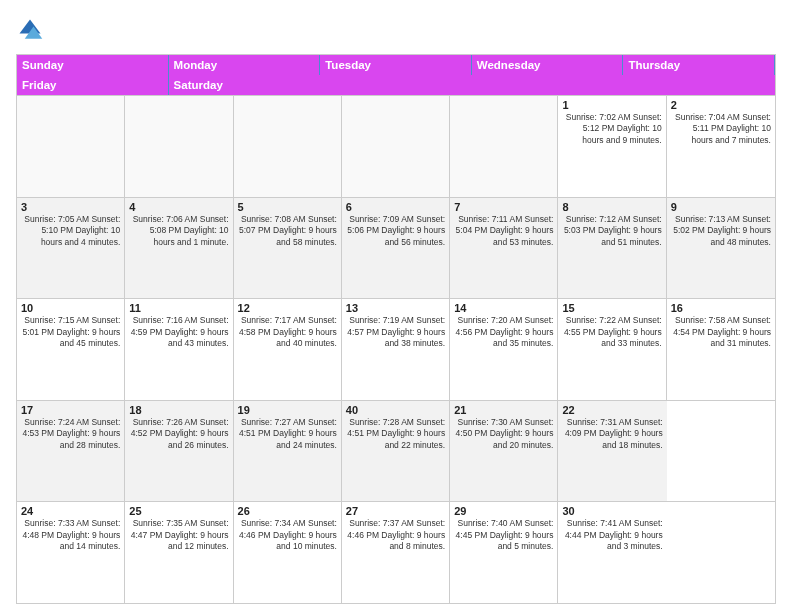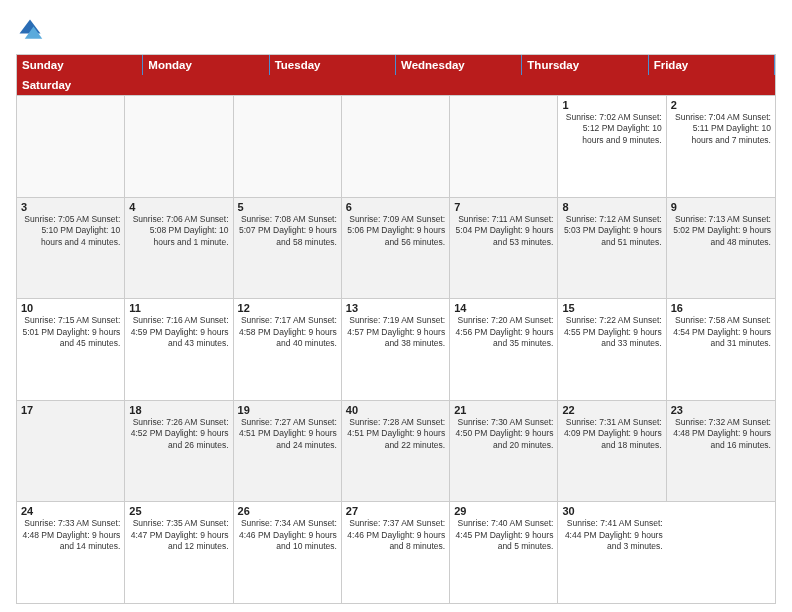--- a/index.html
+++ b/index.html
@@ -50,22 +50,22 @@
       color: #444;
     }
     .calendar {
       flex: 1;
       display: flex;
       flex-direction: column;
       border: 1px solid #ccc;
     }
     .cal-header-row {
       display: grid;
-      grid-template-columns: repeat(6, 1fr);
-      background: #b91c1c;
+      grid-template-columns: repeat(5, 1fr);
+      background: #d946ef;
     }
     .cal-header-cell {
       color: #fff;
       font-size: 11.5px;
       font-weight: bold;
       padding: 4px 5px;
       border-right: 1px solid #4a8dd0;
     }
     .cal-header-cell:last-child { border-right: none; }
     .cal-body {
@@ -240,20 +240,23 @@
           <div class="cal-cell">
             <span class="day-number">16</span>
             <div class="cell-info">Sunrise: 7:58 AM
 Sunset: 4:54 PM
 Daylight: 9 hours and 31 minutes.</div>
           </div>
         </div>
         <div class="cal-row">
           <div class="cal-cell shaded">
             <span class="day-number">17</span>
+            <div class="cell-info">Sunrise: 7:24 AM
+Sunset: 4:53 PM
+Daylight: 9 hours and 28 minutes.</div>
           </div>
           <div class="cal-cell shaded">
             <span class="day-number">18</span>
             <div class="cell-info">Sunrise: 7:26 AM
 Sunset: 4:52 PM
 Daylight: 9 hours and 26 minutes.</div>
           </div>
           <div class="cal-cell shaded">
             <span class="day-number">19</span>
             <div class="cell-info">Sunrise: 7:27 AM
@@ -270,26 +273,20 @@
             <span class="day-number">21</span>
             <div class="cell-info">Sunrise: 7:30 AM
 Sunset: 4:50 PM
 Daylight: 9 hours and 20 minutes.</div>
           </div>
           <div class="cal-cell shaded">
             <span class="day-number">22</span>
             <div class="cell-info">Sunrise: 7:31 AM
 Sunset: 4:09 PM
 Daylight: 9 hours and 18 minutes.</div>
-          </div>
-          <div class="cal-cell shaded">
-            <span class="day-number">23</span>
-            <div class="cell-info">Sunrise: 7:32 AM
-Sunset: 4:48 PM
-Daylight: 9 hours and 16 minutes.</div>
           </div>
         </div>
         <div class="cal-row">
           <div class="cal-cell">
             <span class="day-number">24</span>
             <div class="cell-info">Sunrise: 7:33 AM
 Sunset: 4:48 PM
 Daylight: 9 hours and 14 minutes.</div>
           </div>
           <div class="cal-cell">

